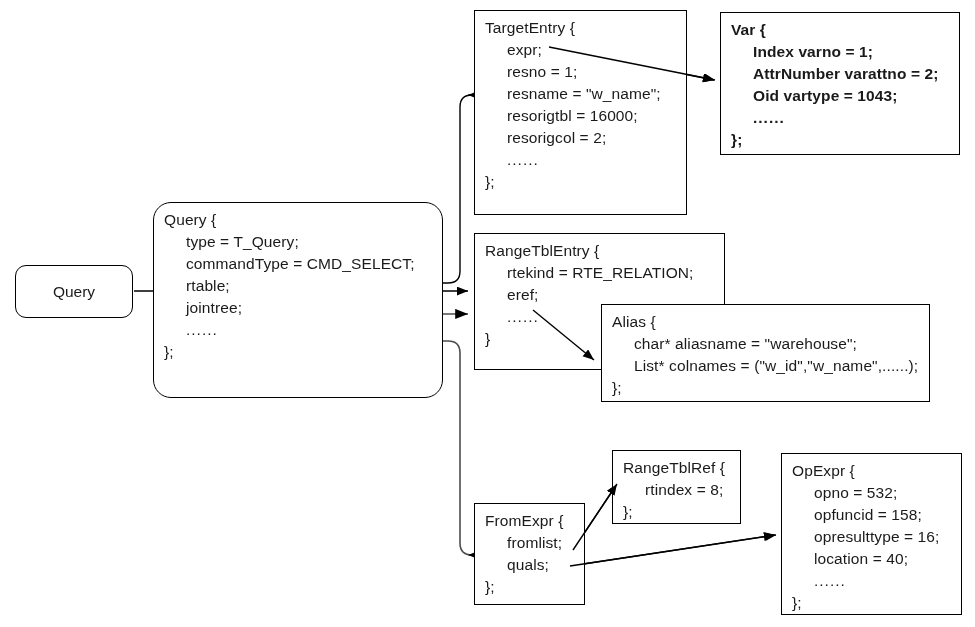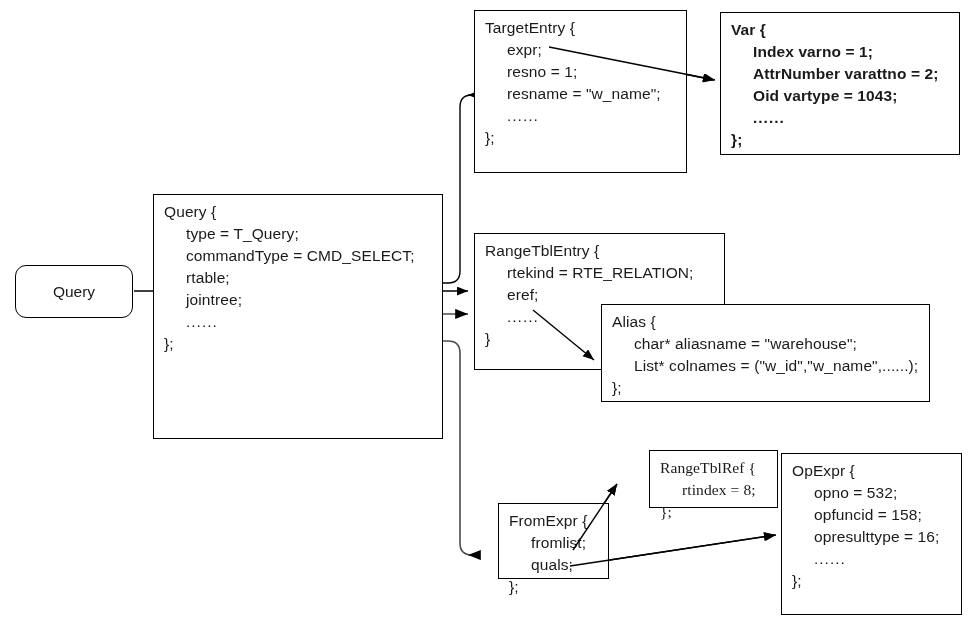--- a/index.html
+++ b/index.html
@@ -110,38 +110,40 @@
 
     <path class="edge" d="M573,550 L617,484" marker-end="url(#arrowBlack)"></path>
 
     <path class="edge" d="M570,566 L775,535" marker-end="url(#arrowBlack)"></path>
   </svg>
 
   <div class="node rounded" style="left:15px; top:265px; width:118px; height:53px;">
     <span class="label">Query</span>
   </div>
 
-  <div class="node" style="left:153px; top:194px; width:290px; height:245px;">
+  <div class="node" style="left:153px; top:202px; width:290px; height:196px;border-radius:18px;">
     <div class="lines">
       <div class="line">Query {</div>
       <div class="line indent">type = T_Query;</div>
       <div class="line indent">commandType = CMD_SELECT;</div>
       <div class="line indent">rtable;</div>
       <div class="line indent">jointree;</div>
       <div class="line dots">......</div>
       <div class="line">};</div>
     </div>
   </div>
 
-  <div class="node" style="left:474px; top:10px; width:213px; height:163px;">
+  <div class="node" style="left:474px; top:10px; width:213px; height:205px;">
     <div class="lines">
       <div class="line">TargetEntry {</div>
       <div class="line indent">expr;</div>
       <div class="line indent">resno = 1;</div>
       <div class="line indent">resname = "w_name";</div>
+      <div class="line indent">resorigtbl = 16000;</div>
+      <div class="line indent">resorigcol = 2;</div>
       <div class="line dots">......</div>
       <div class="line">};</div>
     </div>
   </div>
 
   <div class="node" style="left:720px; top:12px; width:240px; height:143px;font-weight:bold;">
     <div class="lines">
       <div class="line">Var {</div>
       <div class="line indent">Index varno = 1;</div>
       <div class="line indent">AttrNumber varattno = 2;</div>
@@ -163,43 +165,44 @@
 
   <div class="node" style="left:601px; top:304px; width:329px; height:98px; z-index:4;">
     <div class="lines">
       <div class="line">Alias {</div>
       <div class="line indent">char* aliasname = "warehouse";</div>
       <div class="line indent">List* colnames = ("w_id","w_name",......);</div>
       <div class="line">};</div>
     </div>
   </div>
 
-  <div class="node" style="left:474px; top:503px; width:111px; height:76px;margin-left:24px;">
+  <div class="node" style="left:474px; top:503px; width:111px; height:102px;">
     <div class="lines">
       <div class="line">FromExpr {</div>
       <div class="line indent">fromlist;</div>
       <div class="line indent">quals;</div>
       <div class="line">};</div>
     </div>
   </div>
 
-  <div class="node" style="left:649px; top:450px; width:129px; height:58px;font-family:Liberation Serif, serif;">
+  <div class="node" style="left:612px; top:450px; width:129px; height:74px;">
     <div class="lines">
       <div class="line">RangeTblRef {</div>
       <div class="line indent">rtindex = 8;</div>
       <div class="line">};</div>
     </div>
   </div>
 
   <div class="node" style="left:781px; top:453px; width:181px; height:162px;padding-left:20px;">
     <div class="lines">
       <div class="line">OpExpr {</div>
       <div class="line indent">opno = 532;</div>
       <div class="line indent">opfuncid = 158;</div>
       <div class="line indent">opresulttype = 16;</div>
+      <div class="line indent">location = 40;</div>
       <div class="line dots">......</div>
       <div class="line">};</div>
     </div>
   </div>
 
   <svg class="conn over" viewBox="0 0 975 627">
     <defs>
       <marker id="arrowBlack2" markerWidth="9" markerHeight="9" refX="8" refY="3.2" orient="auto" markerUnits="strokeWidth">
         <path d="M0,0 L8,3.2 L0,6.4 z" fill="#000000"></path>
       </marker>

